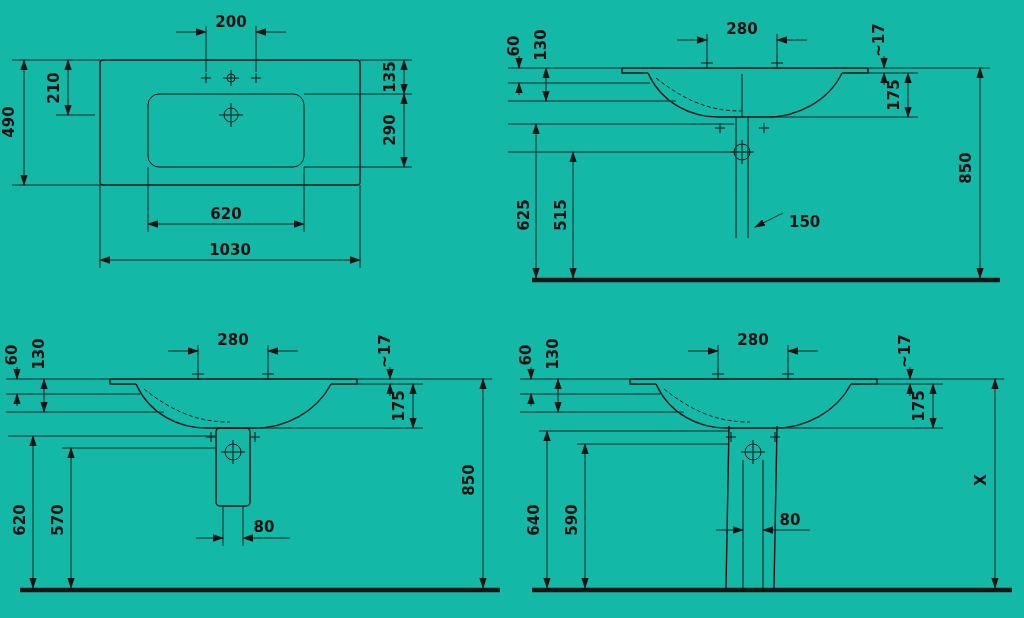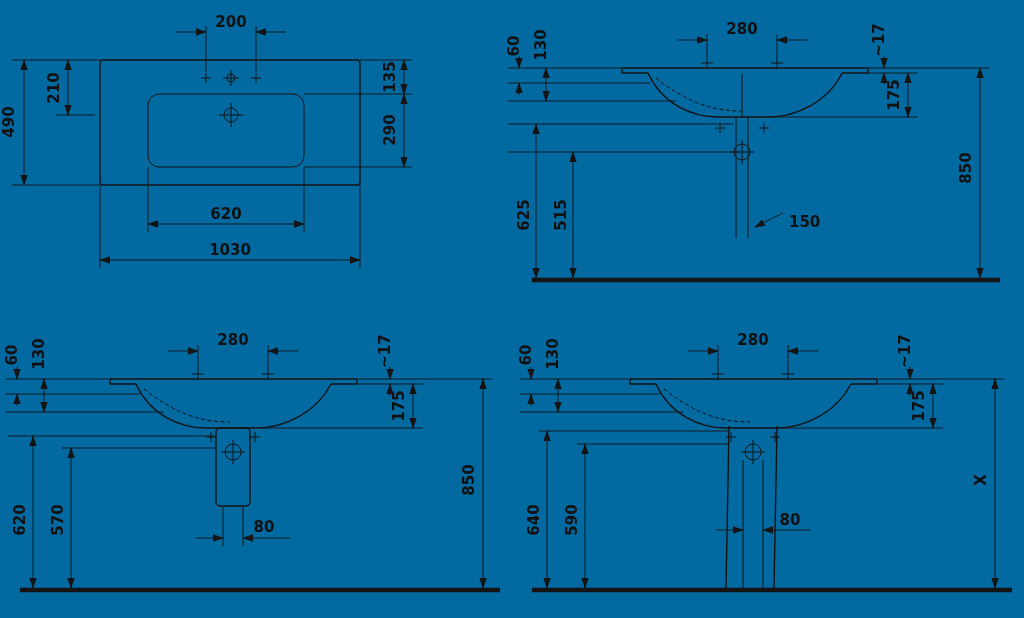--- a/index.html
+++ b/index.html
@@ -1,16 +1,16 @@
 <!DOCTYPE html>
 <html><head>
 <meta charset="utf-8">
 <style>
   html,body{margin:0;padding:0;background:#ffffff;}
-  #stage{width:1024px;height:618px;background:#0369a1;position:relative;font-family:"DejaVu Sans",sans-serif;}
+  #stage{width:1024px;height:618px;background:#14b8a6;position:relative;font-family:"DejaVu Sans",sans-serif;}
   svg{display:block}
   .o{fill:none;stroke:#141414;stroke-width:1.4;stroke-linejoin:round;stroke-linecap:butt}
   .t{fill:none;stroke:#141414;stroke-width:1}
   .x{fill:none;stroke:#141414;stroke-width:0.9}
   .d{fill:none;stroke:#141414;stroke-width:0.9}
   .dash{fill:none;stroke:#141414;stroke-width:1;stroke-dasharray:4 2.5}
   .flr{fill:none;stroke:#141414;stroke-width:4.5}
   text.dim{font-family:"DejaVu Sans",sans-serif;font-size:15px;font-weight:600;fill:#111;}
 </style>
 </head>

